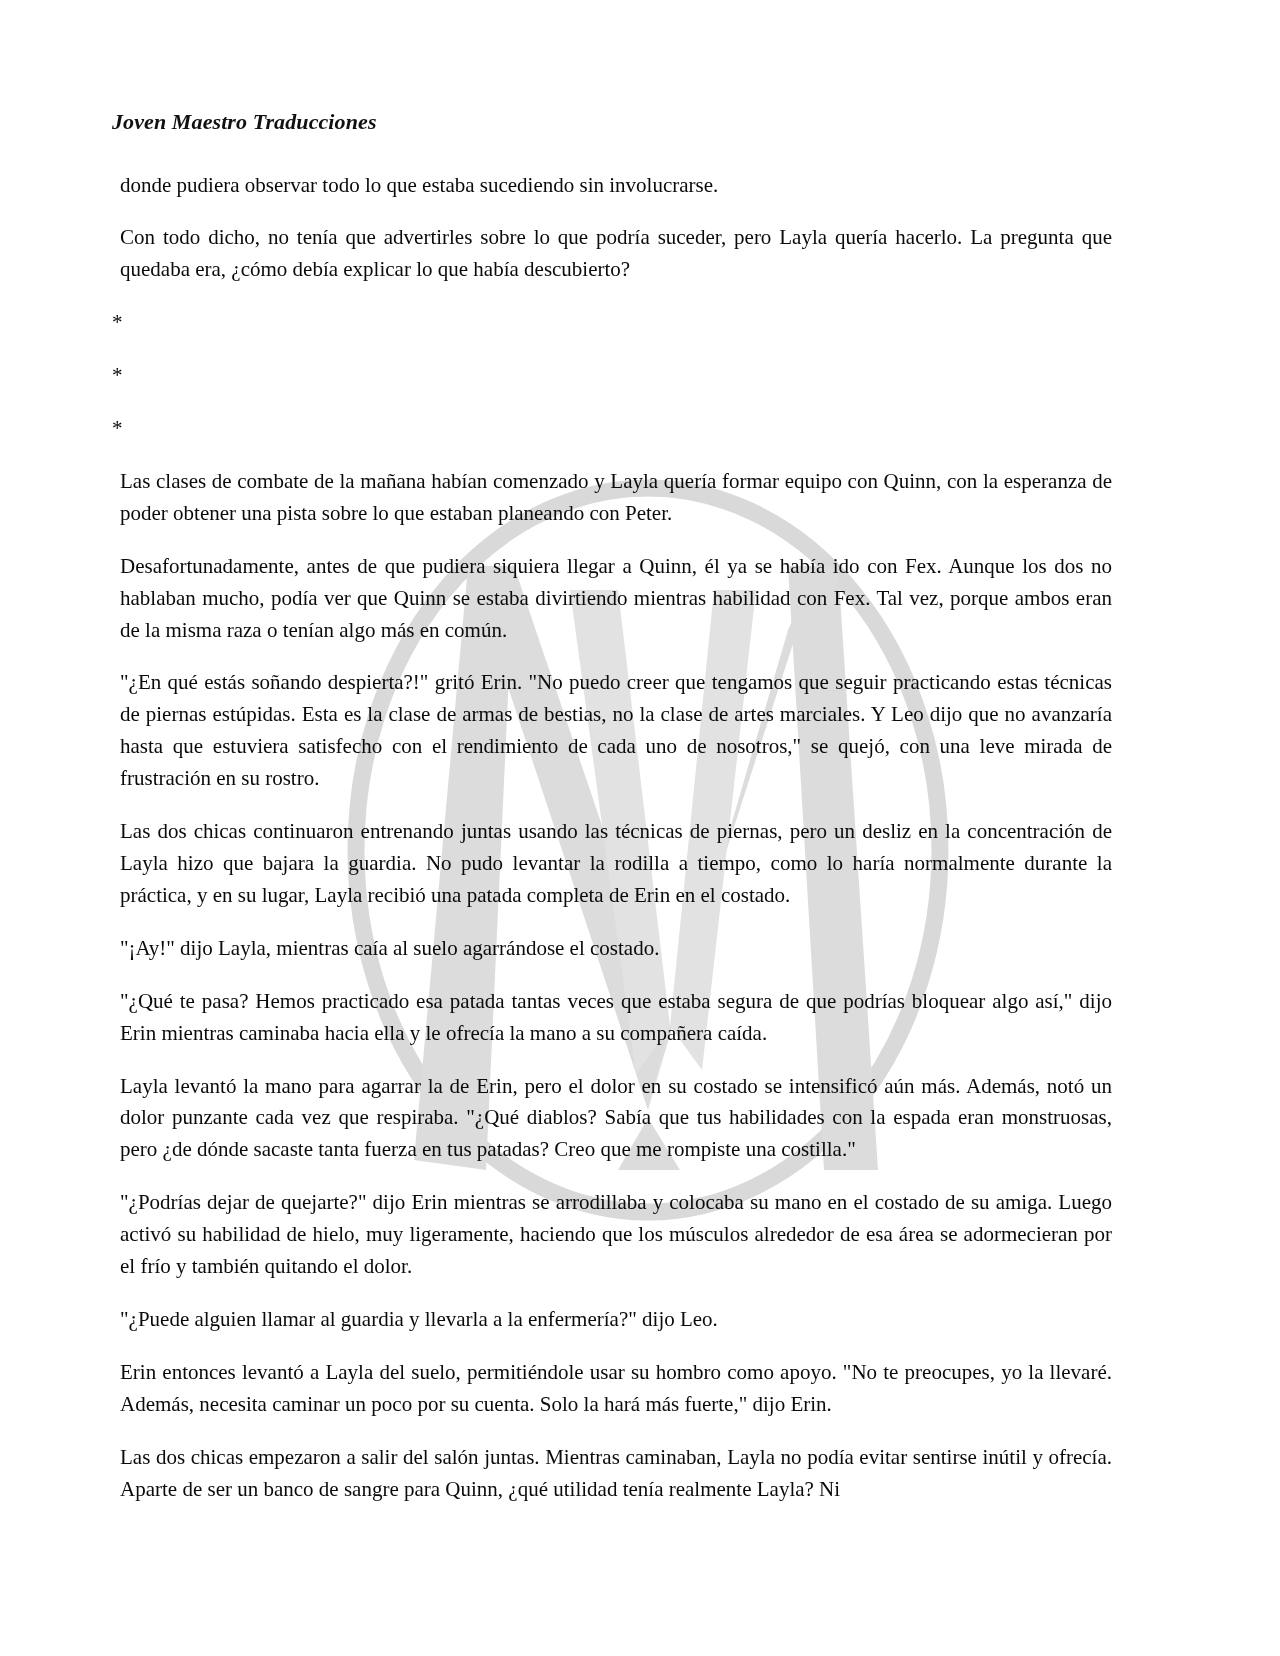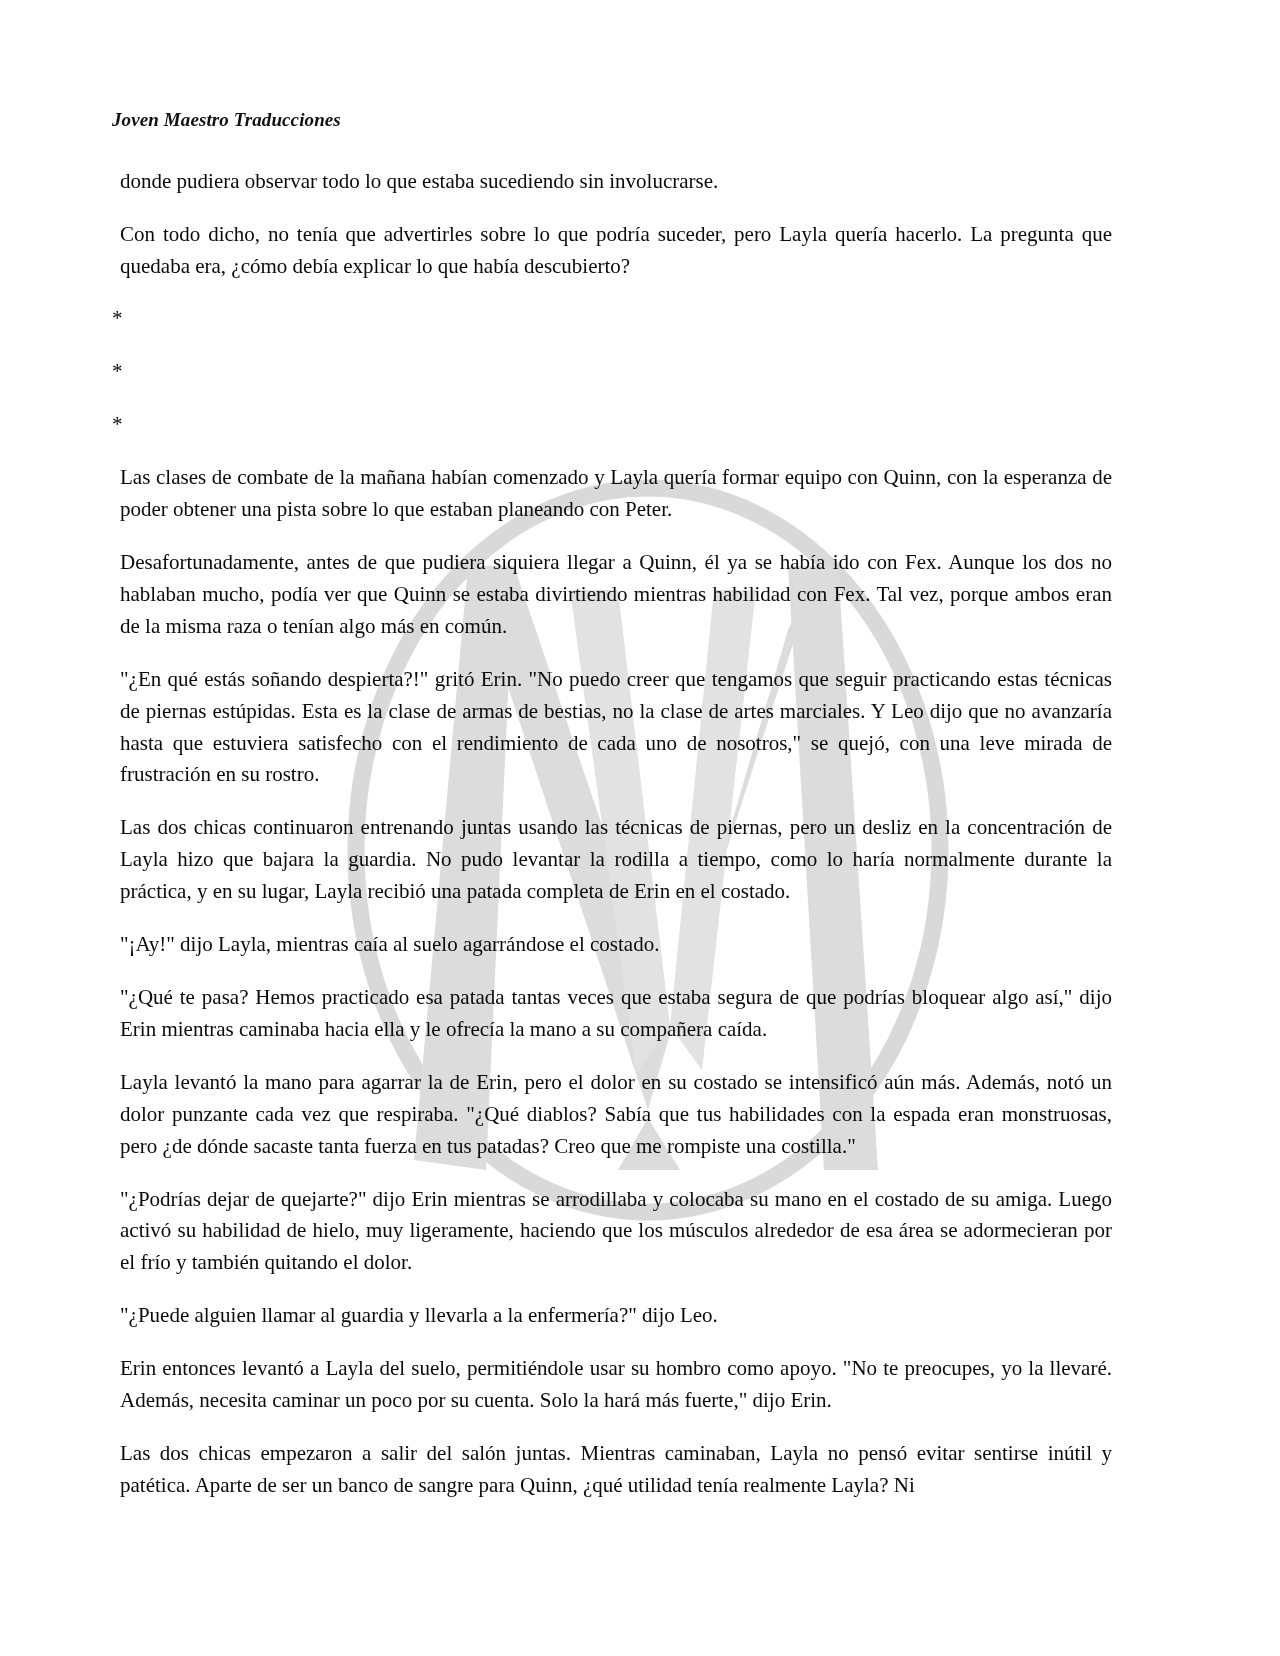--- a/index.html
+++ b/index.html
@@ -36,21 +36,21 @@
   .content {
     position: relative;
     z-index: 1;
     padding: 108px 168px 0 112px;
     box-sizing: border-box;
   }
   .doc-header {
     font-family: "Liberation Serif", "DejaVu Serif", serif;
     font-weight: bold;
     font-style: italic;
-    font-size: 19px;
+    font-size: 22px;
     line-height: 1.25;
     letter-spacing: 0.1px;
     margin: 0 0 34px 0;
     color: #111111;
   }
   p.para {
     font-size: 21px;
     line-height: 1.52;
     text-align: justify;
     text-justify: inter-word;
@@ -102,17 +102,17 @@
         <p class="para">Las clases de combate de la mañana habían comenzado y Layla quería formar equipo con Quinn, con la esperanza de poder obtener una pista sobre lo que estaban planeando con Peter.</p>
         <p class="para">Desafortunadamente, antes de que pudiera siquiera llegar a Quinn, él ya se había ido con Fex. Aunque los dos no hablaban mucho, podía ver que Quinn se estaba divirtiendo mientras habilidad con Fex. Tal vez, porque ambos eran de la misma raza o tenían algo más en común.</p>
         <p class="para">"¿En qué estás soñando despierta?!" gritó Erin. "No puedo creer que tengamos que seguir practicando estas técnicas de piernas estúpidas. Esta es la clase de armas de bestias, no la clase de artes marciales. Y Leo dijo que no avanzaría hasta que estuviera satisfecho con el rendimiento de cada uno de nosotros," se quejó, con una leve mirada de frustración en su rostro.</p>
         <p class="para">Las dos chicas continuaron entrenando juntas usando las técnicas de piernas, pero un desliz en la concentración de Layla hizo que bajara la guardia. No pudo levantar la rodilla a tiempo, como lo haría normalmente durante la práctica, y en su lugar, Layla recibió una patada completa de Erin en el costado.</p>
         <p class="para">"¡Ay!" dijo Layla, mientras caía al suelo agarrándose el costado.</p>
         <p class="para">"¿Qué te pasa? Hemos practicado esa patada tantas veces que estaba segura de que podrías bloquear algo así," dijo Erin mientras caminaba hacia ella y le ofrecía la mano a su compañera caída.</p>
         <p class="para">Layla levantó la mano para agarrar la de Erin, pero el dolor en su costado se intensificó aún más. Además, notó un dolor punzante cada vez que respiraba. "¿Qué diablos? Sabía que tus habilidades con la espada eran monstruosas, pero ¿de dónde sacaste tanta fuerza en tus patadas? Creo que me rompiste una costilla."</p>
         <p class="para">"¿Podrías dejar de quejarte?" dijo Erin mientras se arrodillaba y colocaba su mano en el costado de su amiga. Luego activó su habilidad de hielo, muy ligeramente, haciendo que los músculos alrededor de esa área se adormecieran por el frío y también quitando el dolor.</p>
         <p class="para">"¿Puede alguien llamar al guardia y llevarla a la enfermería?" dijo Leo.</p>
         <p class="para">Erin entonces levantó a Layla del suelo, permitiéndole usar su hombro como apoyo. "No te preocupes, yo la llevaré. Además, necesita caminar un poco por su cuenta. Solo la hará más fuerte," dijo Erin.</p>
-        <p class="para">Las dos chicas empezaron a salir del salón juntas. Mientras caminaban, Layla no pensó evitar sentirse inútil y patética. Aparte de ser un banco de sangre para Quinn, ¿qué utilidad tenía realmente Layla? Ni</p>
+        <p class="para">Las dos chicas empezaron a salir del salón juntas. Mientras caminaban, Layla no podía evitar sentirse inútil y ofrecía. Aparte de ser un banco de sangre para Quinn, ¿qué utilidad tenía realmente Layla? Ni</p>
       </div>
   </div>
 
 </div>
 
 </body></html>

